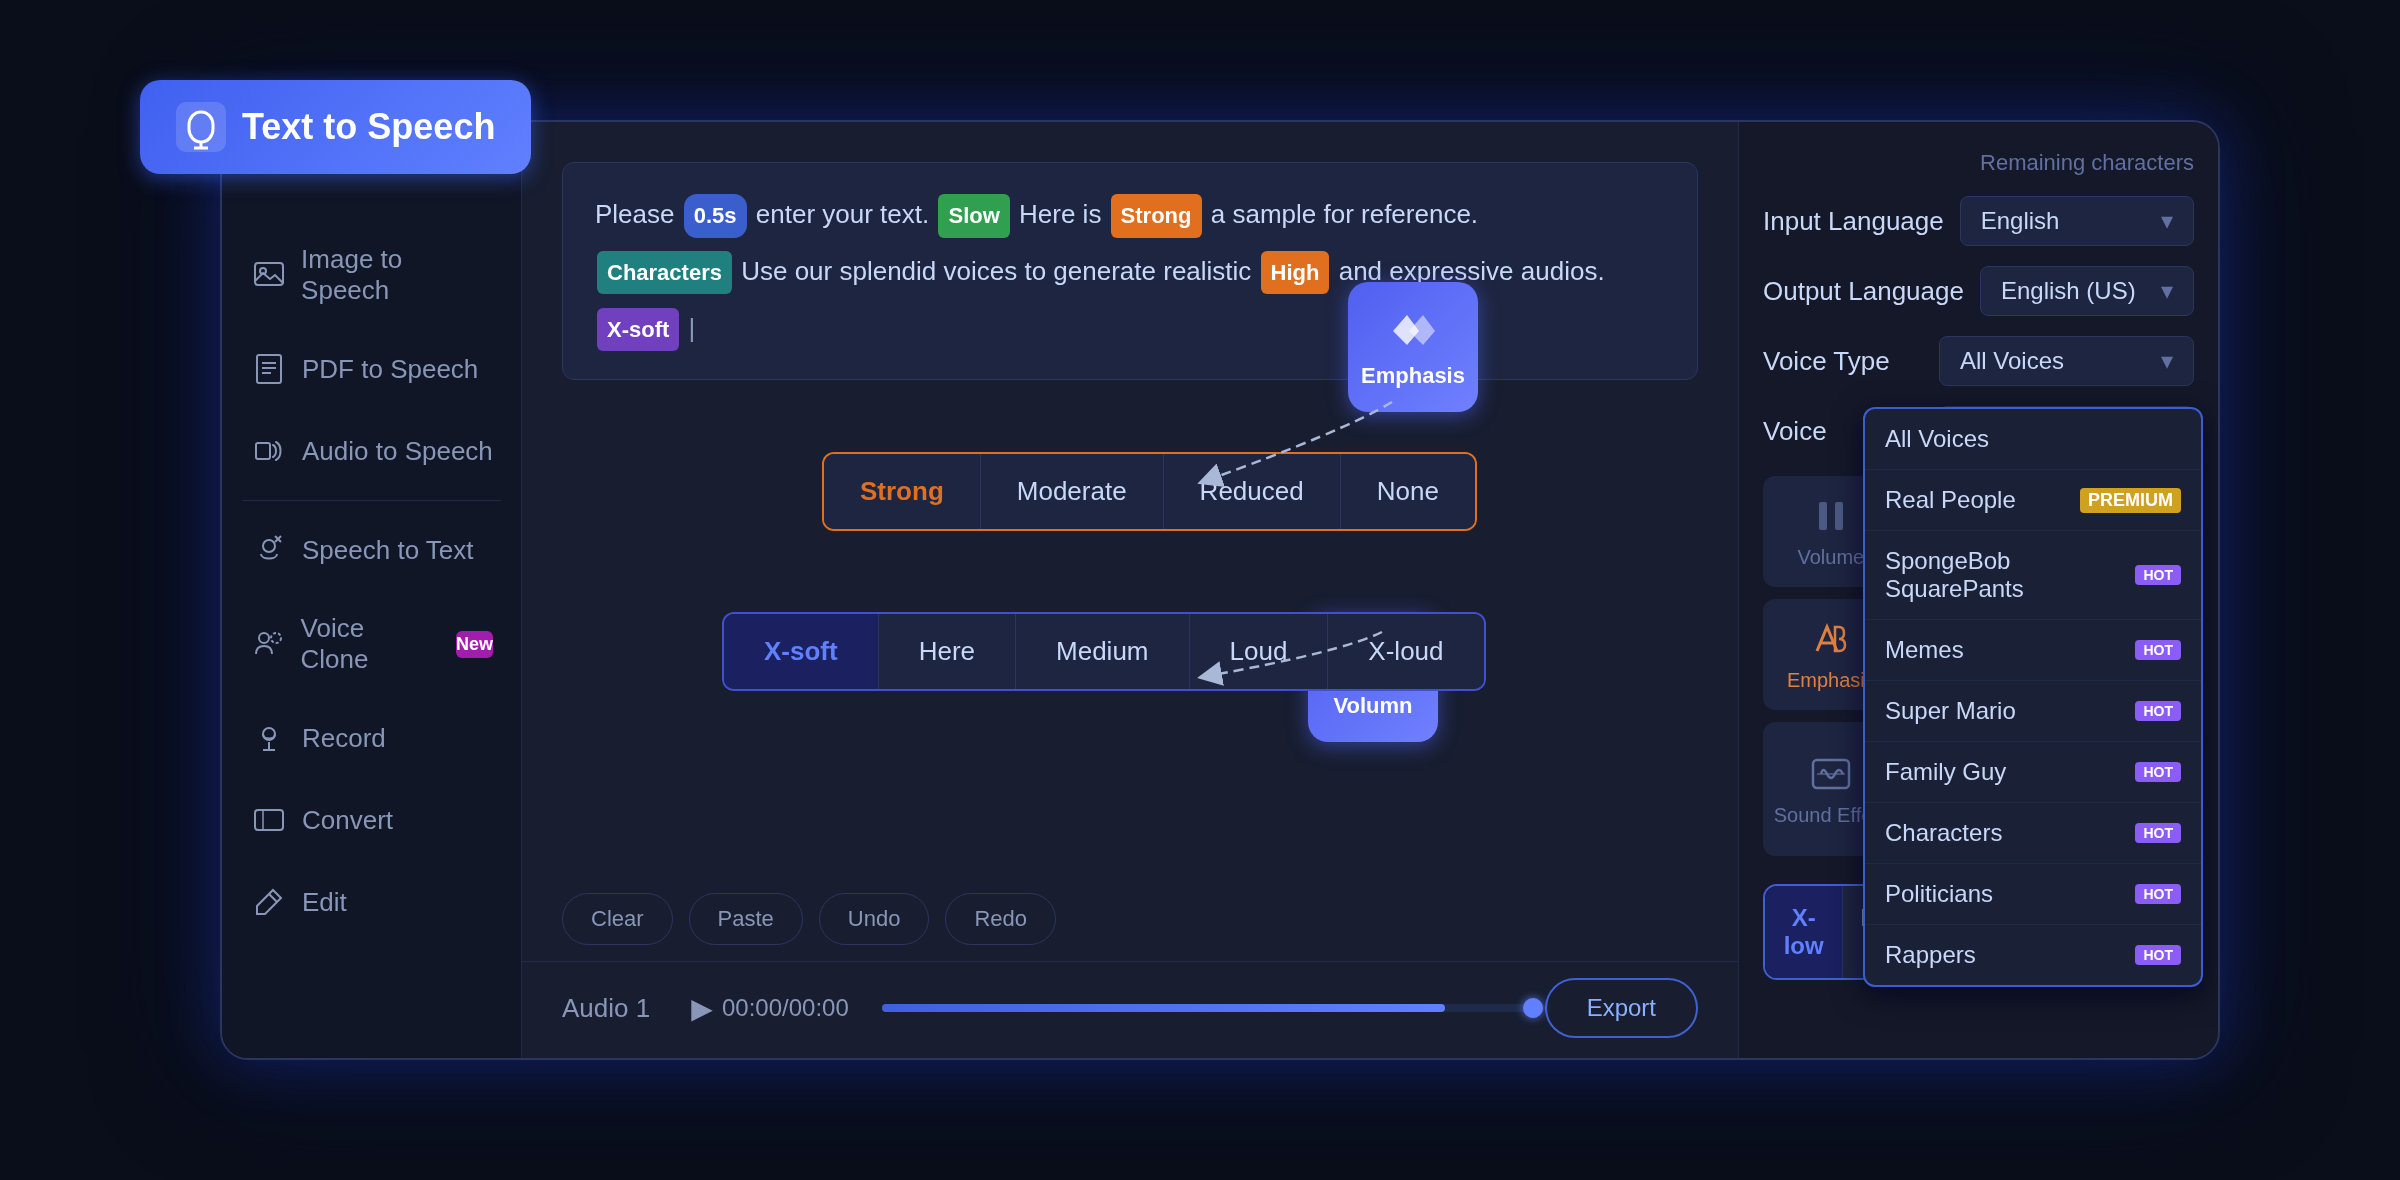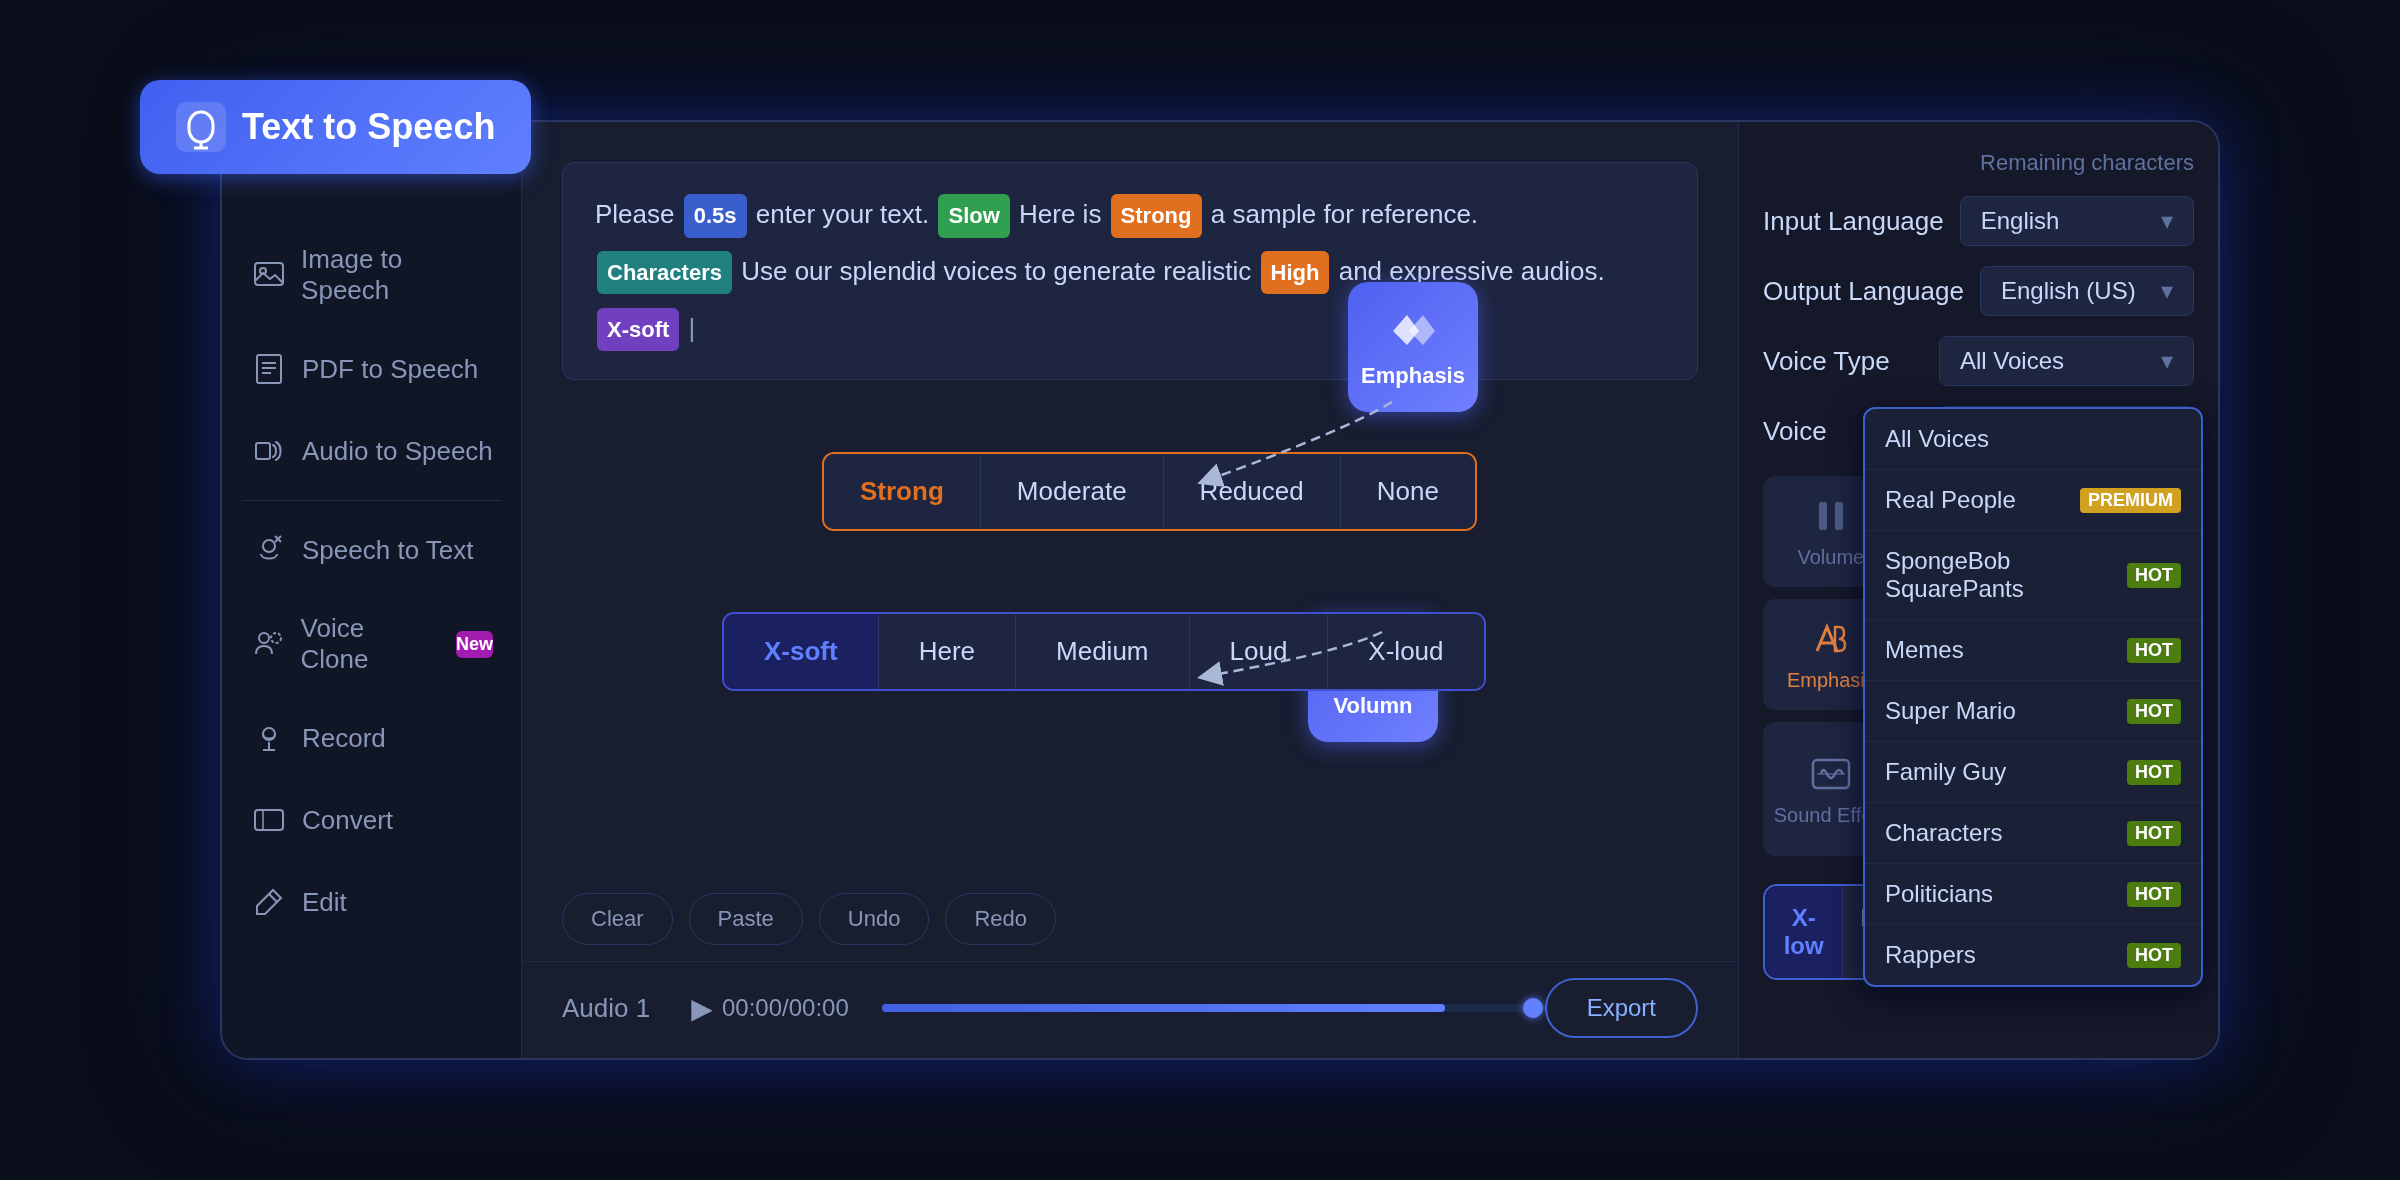--- a/index.html
+++ b/index.html
@@ -112,21 +112,21 @@
     }
 
     .tag {
       display: inline-block;
       padding: 2px 10px;
       border-radius: 6px;
       font-size: 22px;
       font-weight: bold;
       margin: 0 2px;
     }
-    .tag-blue { background: #3a5fcc; color: white; }
+    .tag-blue { background: #3a5fcc; color: white; border-radius: 13px; }
     .tag-orange { background: #e07020; color: white; }
     .tag-green { background: #30a050; color: white; }
     .tag-purple { background: #7040c0; color: white; }
     .tag-teal { background: #208080; color: white; }
 
     .cursor-line {
       color: #8899bb;
     }
 
     
@@ -409,23 +409,23 @@
       justify-content: space-between;
       padding: 16px 20px;
       color: #c8d8f8;
       font-size: 24px;
       cursor: pointer;
       border-bottom: 1px solid #1e2a4a;
     }
     .dropdown-item:last-child { border-bottom: none; }
 
     .badge-hot {
-      background: #4d7c0f;
+      background: #8b5cf6;
       color: white;
-      font-size: 18px;
+      font-size: 14px;
       font-weight: bold;
       padding: 2px 8px;
       border-radius: 4px;
     }
     .badge-premium {
       background: #d0a020;
       color: white;
       font-size: 18px;
       font-weight: bold;
       padding: 2px 8px;

